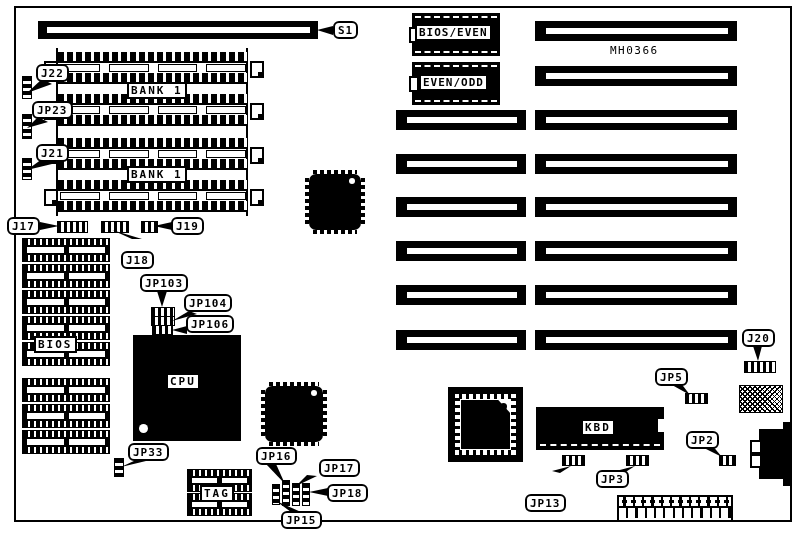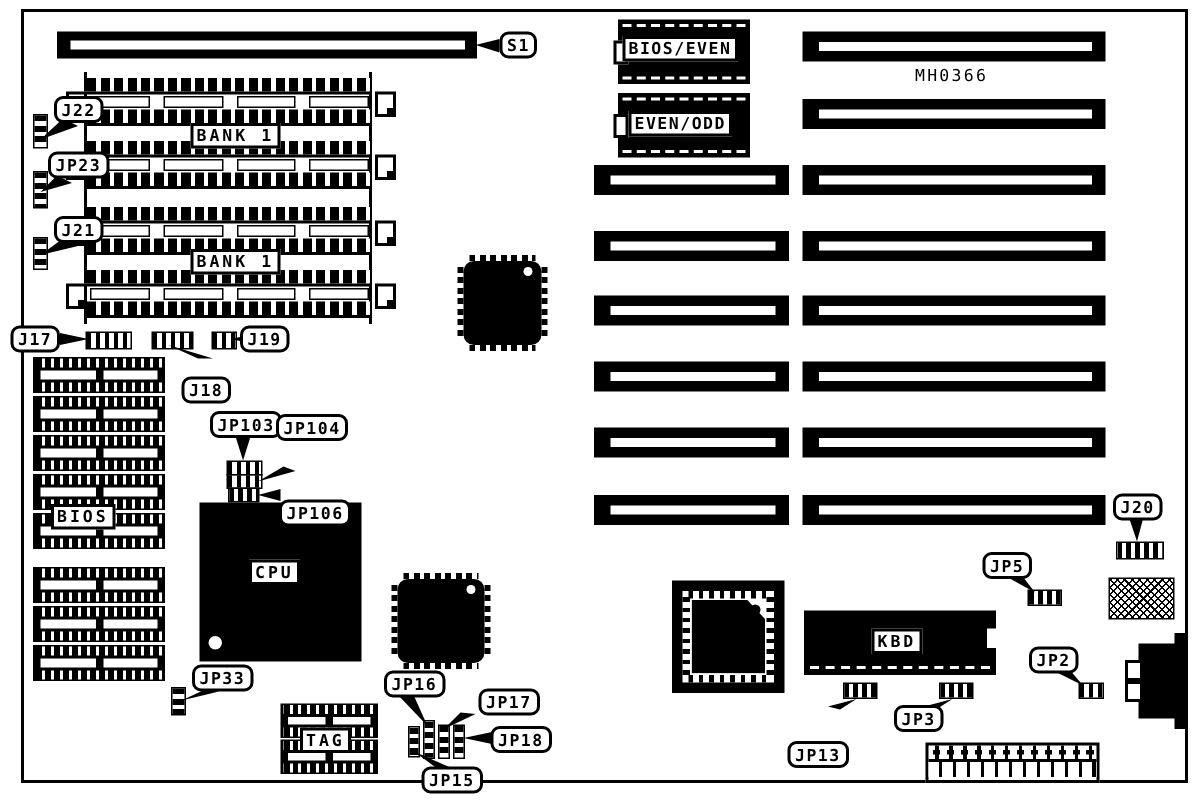--- a/index.html
+++ b/index.html
@@ -341,24 +341,24 @@
     <polygon points="552,471 560,473 571,466" fill="#000"></polygon>
     <polygon points="616,471 624,473 635,466" fill="#000"></polygon>
   </svg>
 
   <div class="callout" style="left:333px;top:21px">S1</div>
   <div class="callout" style="left:36px;top:64px">J22</div>
   <div class="callout" style="left:32px;top:101px">JP23</div>
   <div class="callout" style="left:36px;top:144px">J21</div>
   <div class="callout" style="left:7px;top:217px">J17</div>
   <div class="callout" style="left:121px;top:251px">J18</div>
-  <div class="callout" style="left:160px;top:217px">J19</div>
+  <div class="callout" style="left:171px;top:217px">J19</div>
   <div class="callout" style="left:140px;top:274px">JP103</div>
-  <div class="callout" style="left:184px;top:276px">JP104</div>
-  <div class="callout" style="left:186px;top:333px">JP106</div>
+  <div class="callout" style="left:184px;top:294px">JP104</div>
+  <div class="callout" style="left:186px;top:315px">JP106</div>
   <div class="callout" style="left:128px;top:443px">JP33</div>
   <div class="callout" style="left:256px;top:447px">JP16</div>
   <div class="callout" style="left:319px;top:459px">JP17</div>
   <div class="callout" style="left:327px;top:484px">JP18</div>
   <div class="callout" style="left:281px;top:511px">JP15</div>
   <div class="callout" style="left:742px;top:329px">J20</div>
   <div class="callout" style="left:655px;top:368px">JP5</div>
   <div class="callout" style="left:686px;top:431px">JP2</div>
   <div class="callout" style="left:525px;top:494px">JP13</div>
   <div class="callout" style="left:596px;top:470px">JP3</div>

